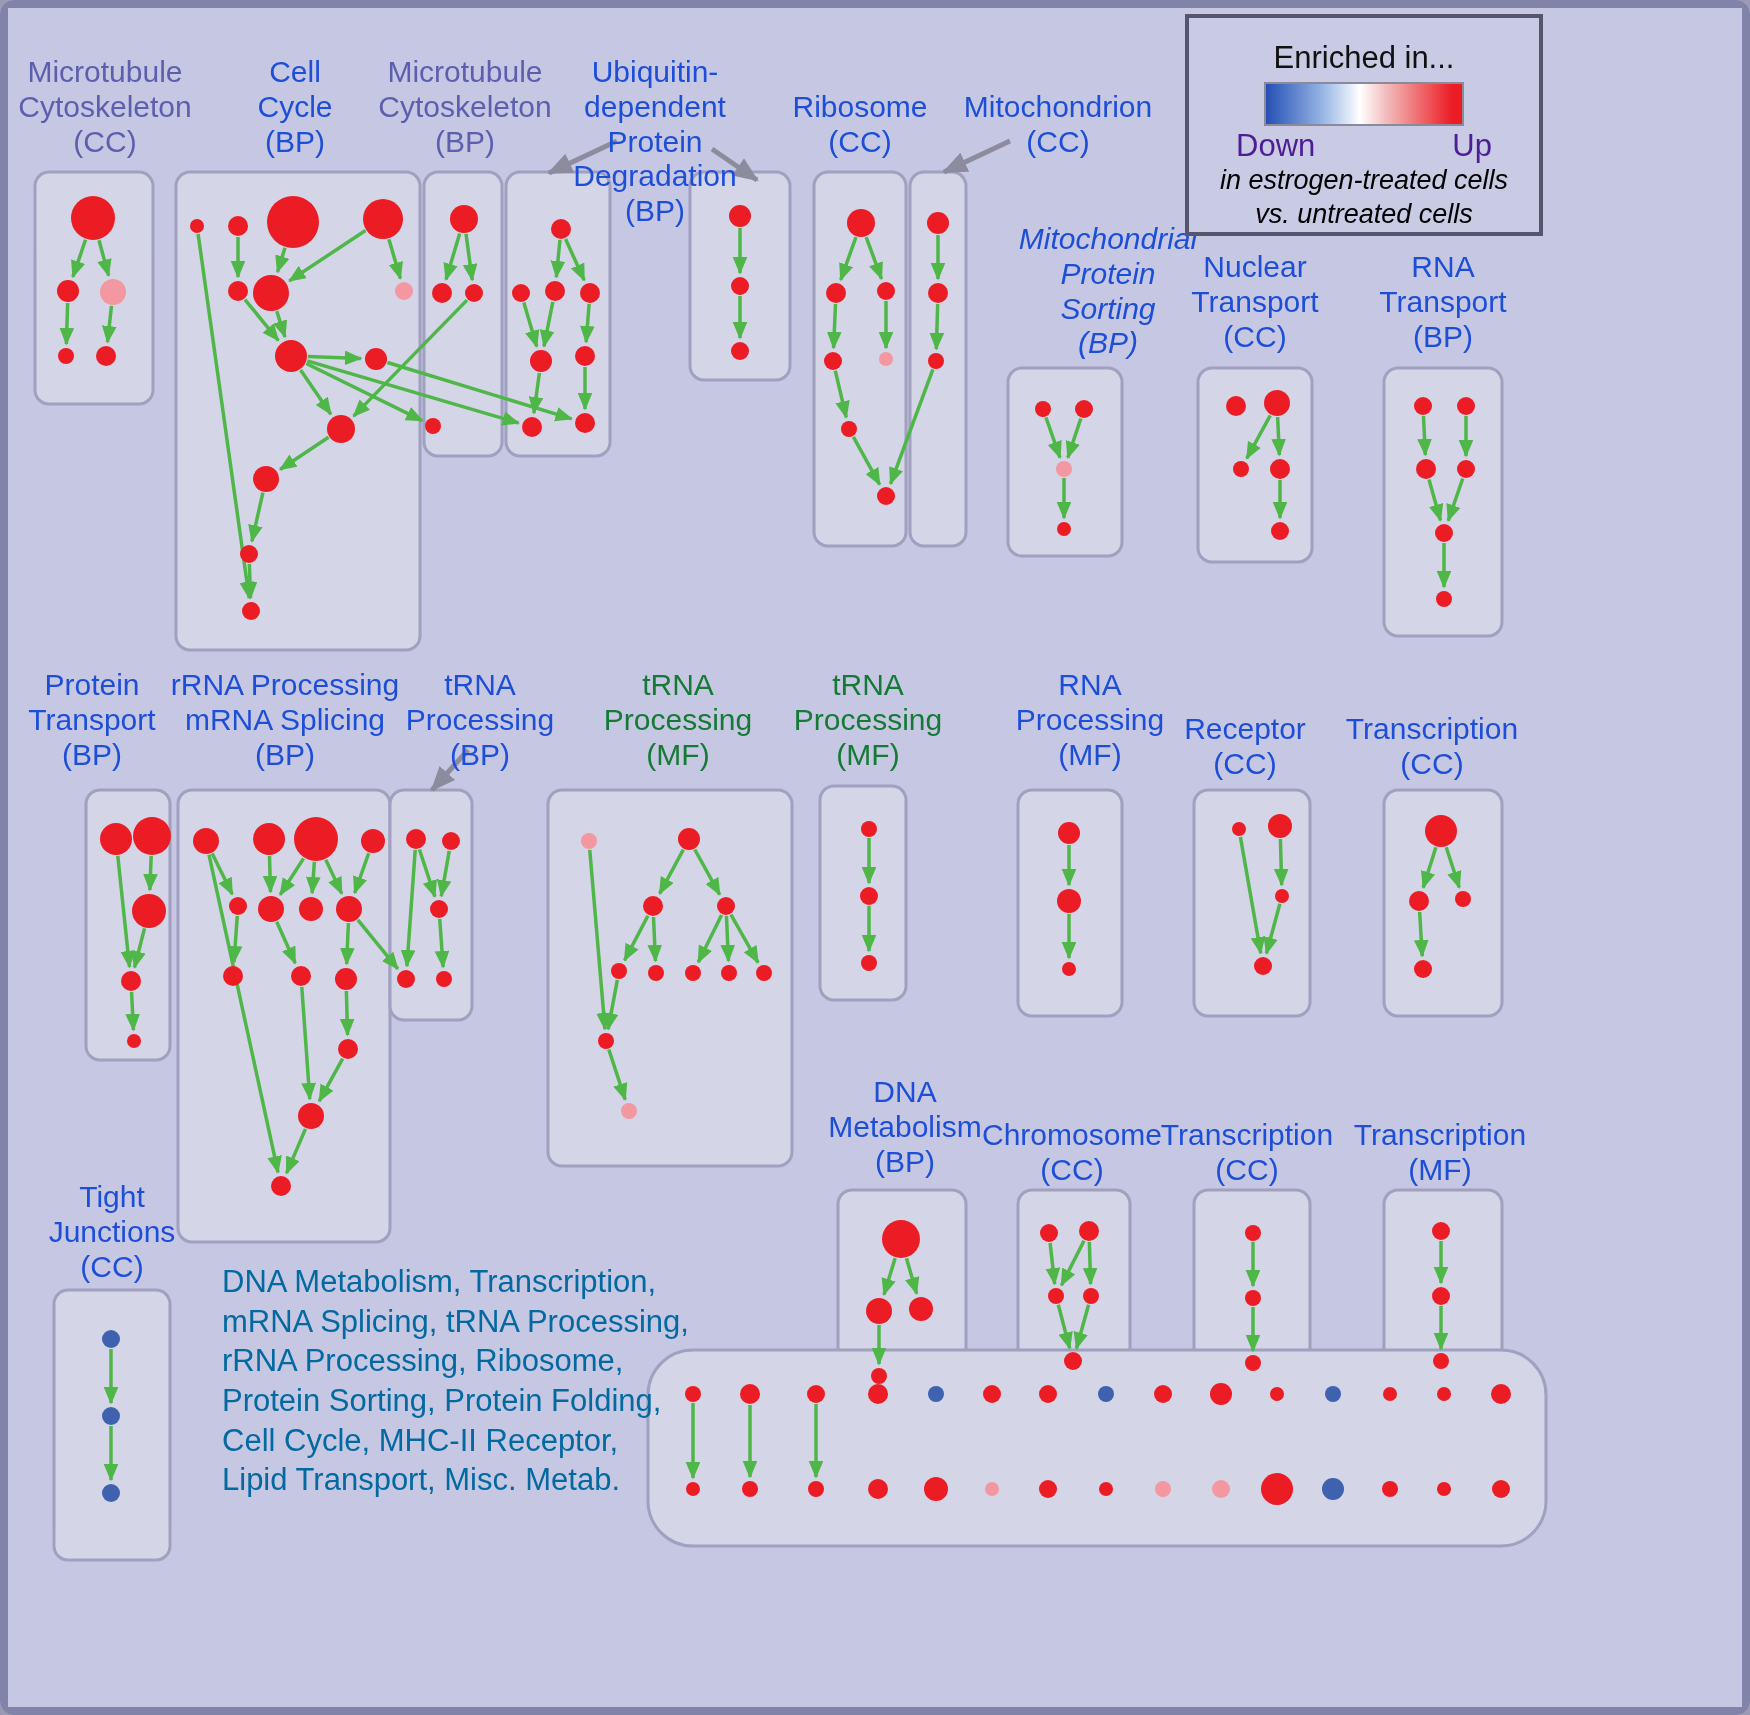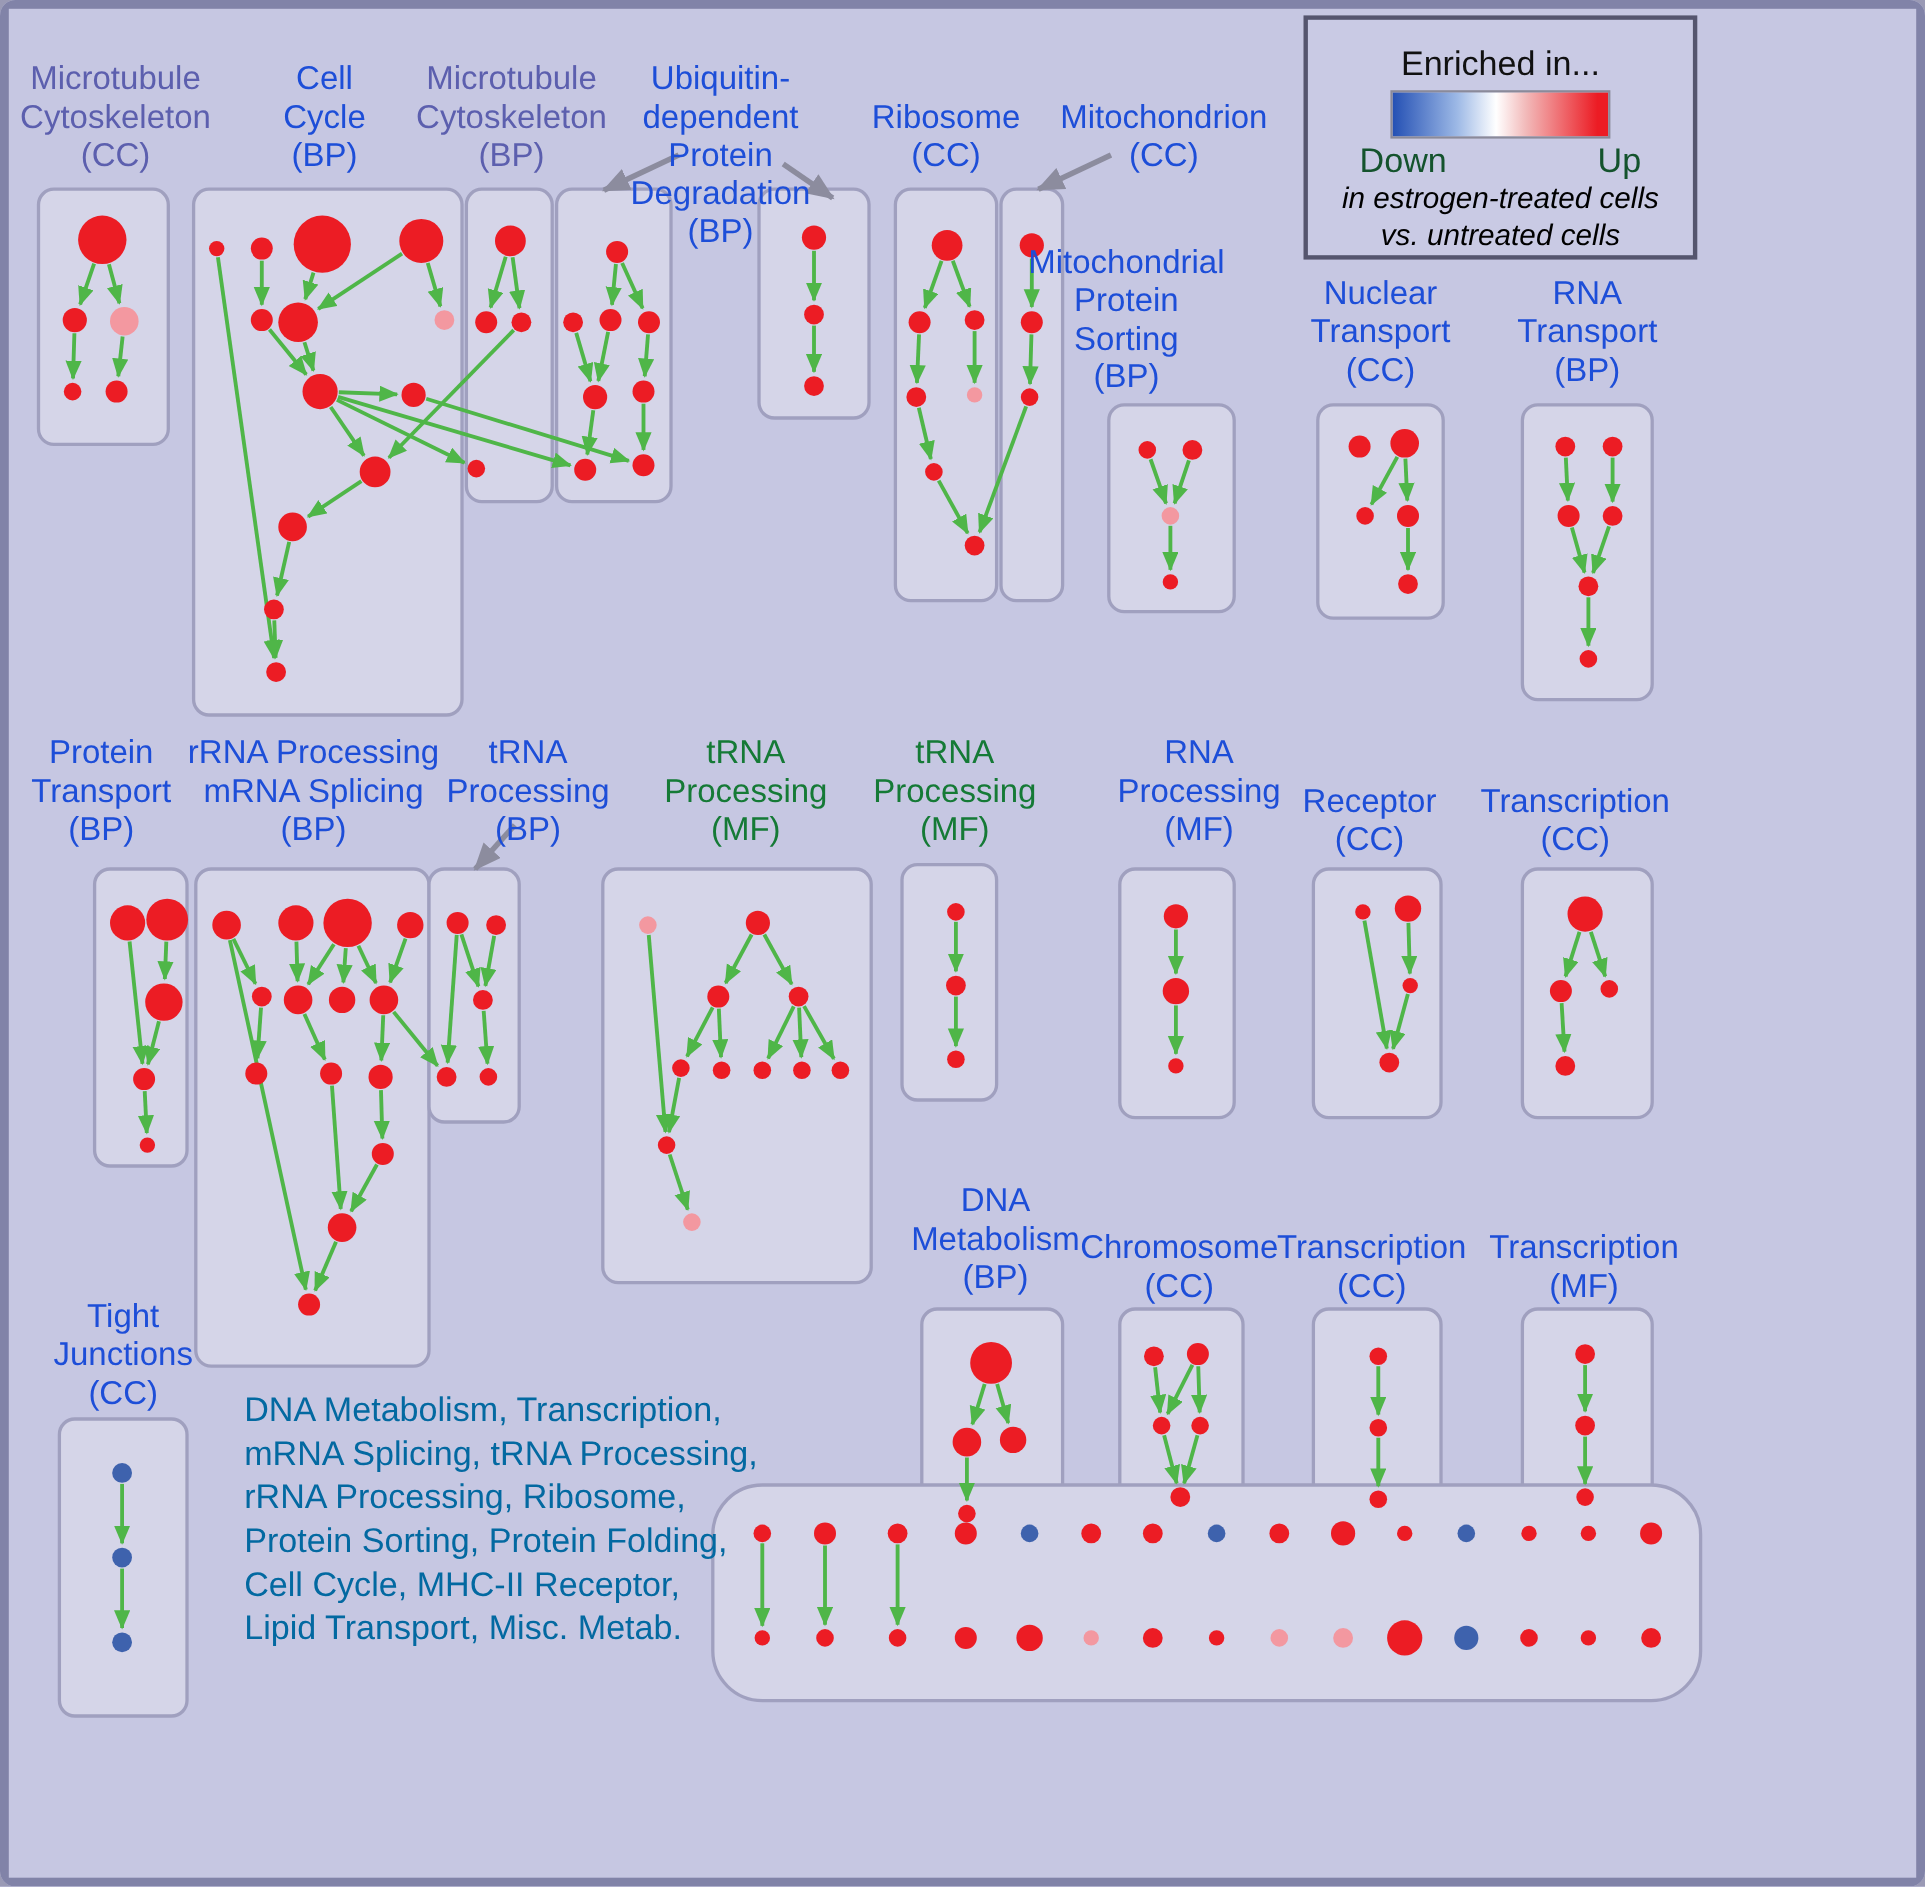--- a/index.html
+++ b/index.html
@@ -11,21 +11,21 @@
   .cluster-label { position:absolute; transform:translateX(-50%); text-align:center;
                    white-space:pre-line; font-size:30px; line-height:1.16; color:#1a1a1a; }
   .lc-blue  { color:#5c5fae; }
   .lc-green { color:#157a36; }
   .lc-black { color:#1d4ed8; }
   .legend { position:absolute; left:1185px; top:14px; width:358px; height:222px;
             border:4px solid #55556e; background:#c9cae4; display:flex; flex-direction:column;
             align-items:center; padding-top:22px; z-index:5; }
   .legend-title { font-size:31px; color:#111; }
   .legend-gradient { width:200px; height:44px; border:2px solid #8a8a9a; margin-top:6px; }
-  .legend-row { width:256px; display:flex; justify-content:space-between; font-size:31px; color:#14532d; margin-top:2px; }
+  .legend-row { width:256px; display:flex; justify-content:space-between; font-size:31px; color:#4c1d95; margin-top:2px; }
   .legend-sub { font-size:27px; color:#000000; line-height:1.25;font-style:italic; }
   .caption { position:absolute; left:222px; top:1262px; font-size:31px; line-height:1.28;
              color:#0369a1; white-space:pre-line; }
 </style>
 </head>
 <body>
 
 <div id="figure" style="background: rgb(198, 199, 226);">
   <svg id="diagram-svg" width="1750" height="1715">
       <defs>
@@ -352,21 +352,21 @@
 (BP)</div>
       <div class="cluster-label lc-black" style="left: 655px; top: 55px;">Ubiquitin-
 dependent
 Protein
 Degradation
 (BP)</div>
       <div class="cluster-label lc-black" style="left: 860px; top: 90px;">Ribosome
 (CC)</div>
       <div class="cluster-label lc-black" style="left: 1058px; top: 90px;">Mitochondrion
 (CC)</div>
-      <div class="cluster-label lc-black" style="left: 1024px; top: 222px;">Mitochondrial
+      <div class="cluster-label lc-black" style="left: 1108px; top: 222px; font-style: italic;">Mitochondrial
 Protein
 Sorting
 (BP)</div>
       <div class="cluster-label lc-black" style="left: 1255px; top: 250px;">Nuclear
 Transport
 (CC)</div>
       <div class="cluster-label lc-black" style="left: 1443px; top: 250px;">RNA
 Transport
 (BP)</div>
       <div class="cluster-label lc-black" style="left: 92px; top: 668px;">Protein

